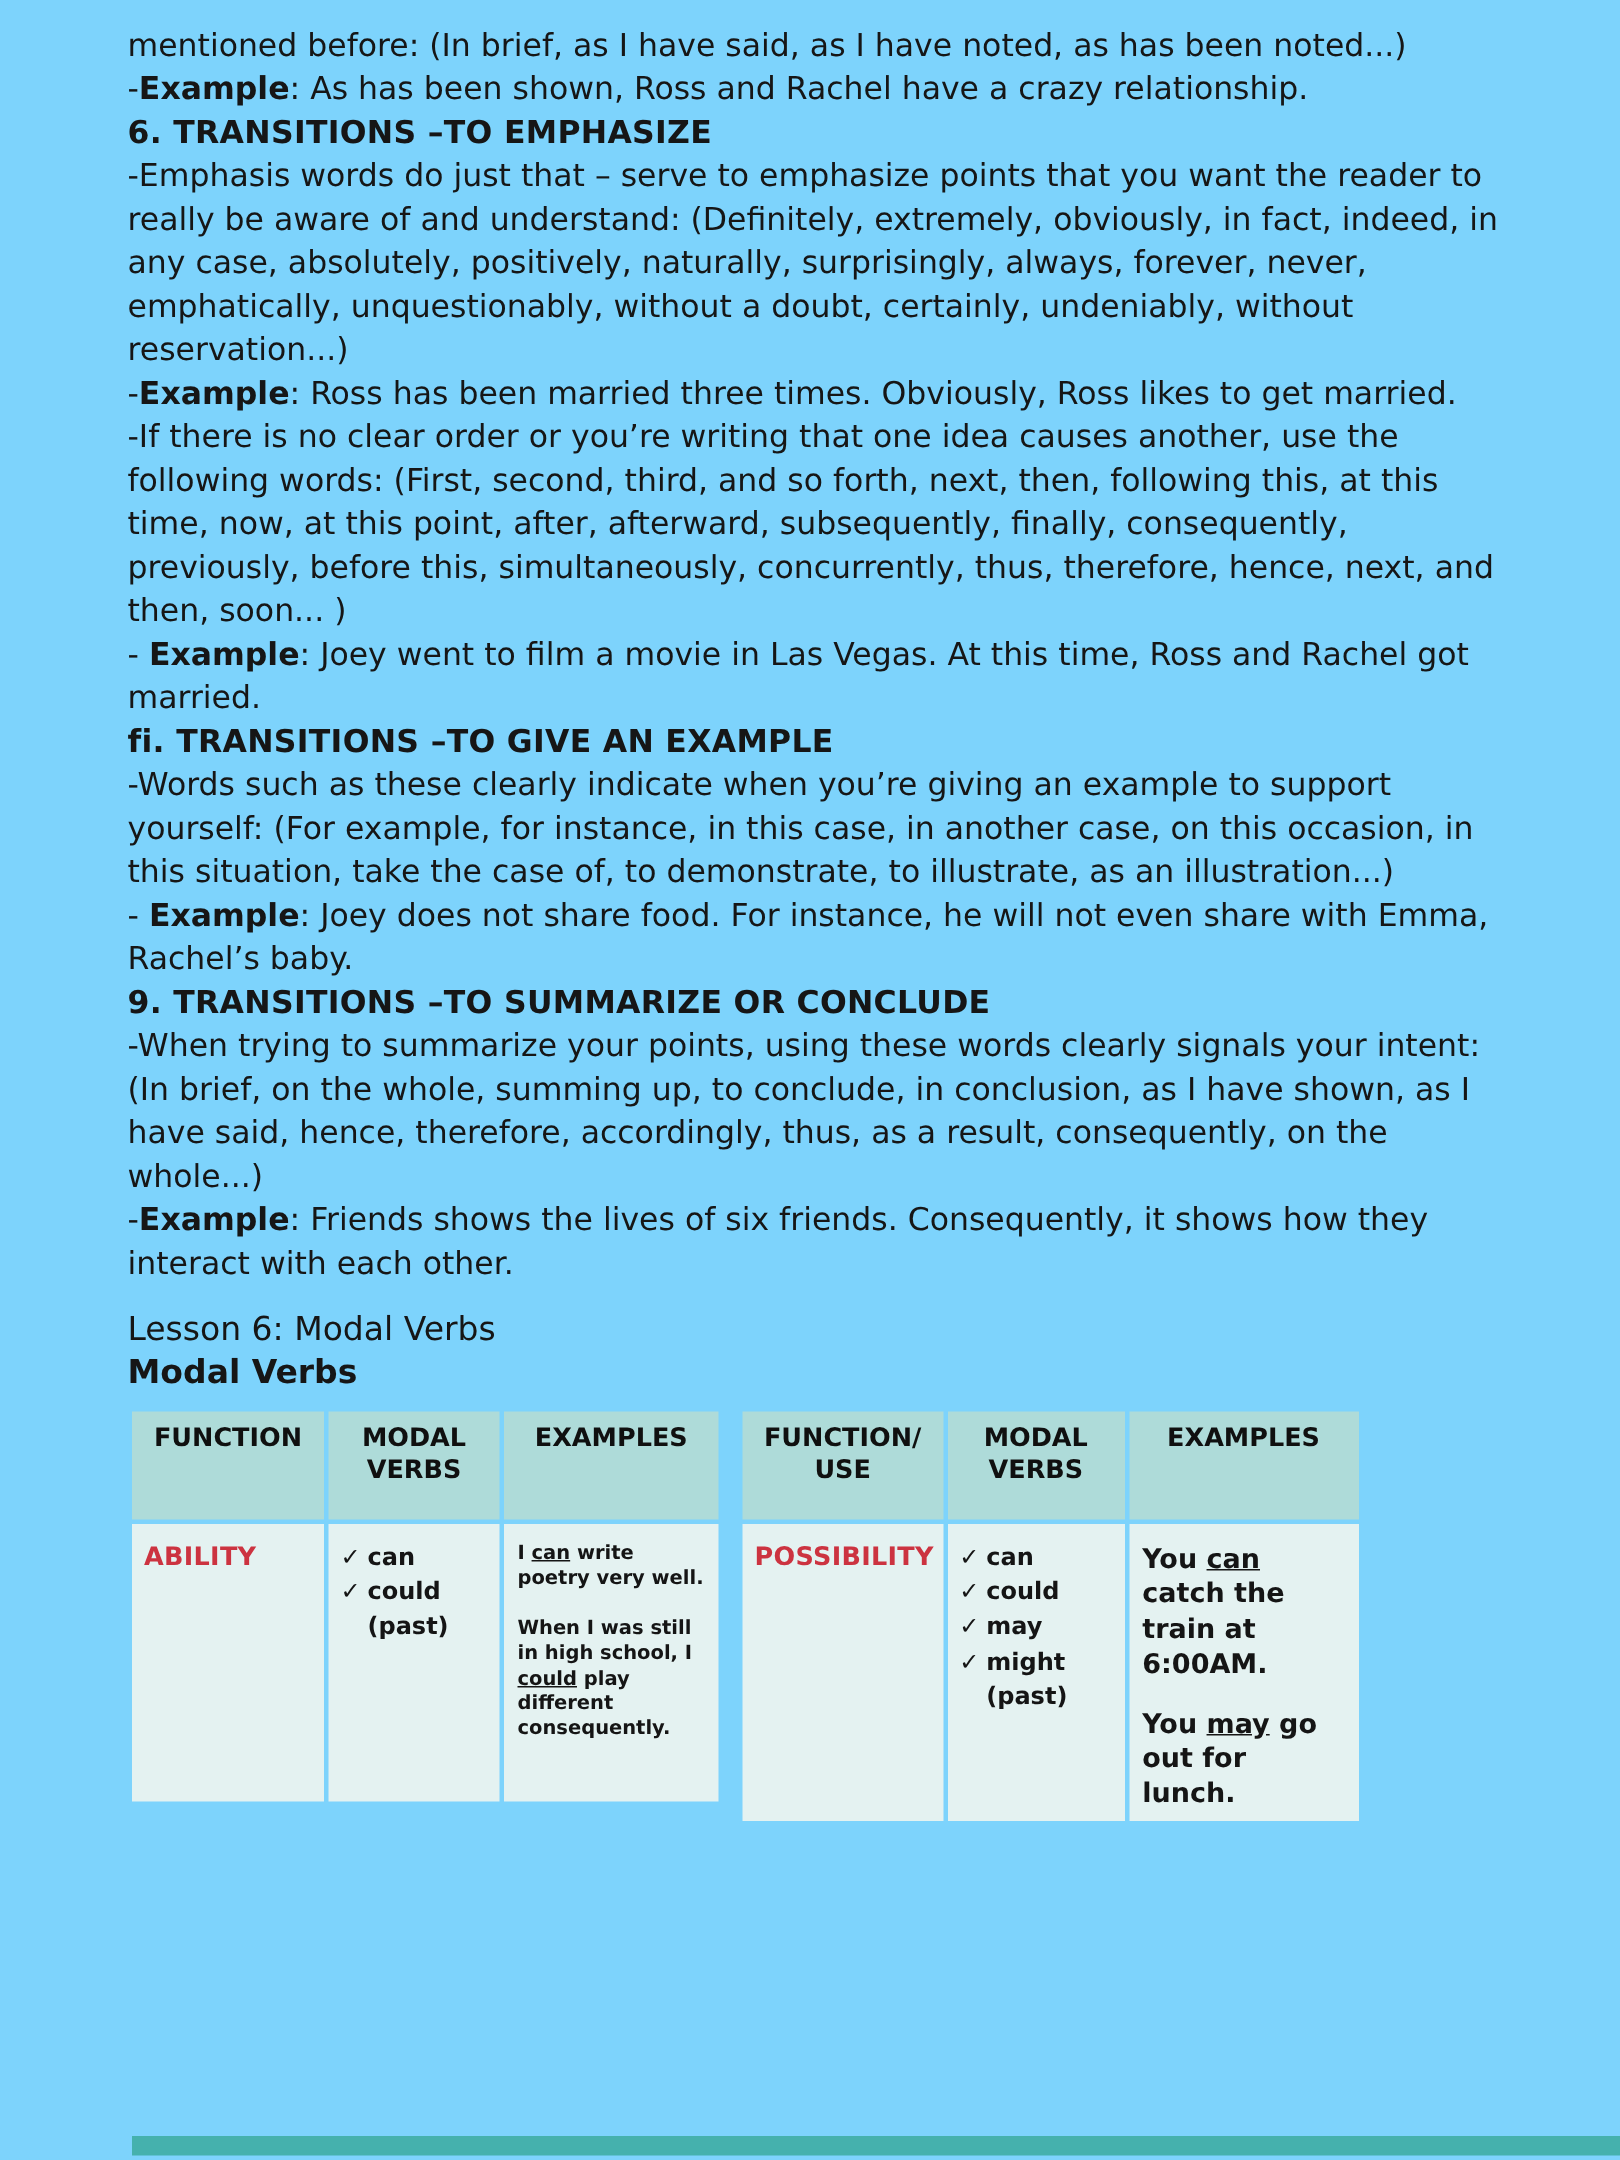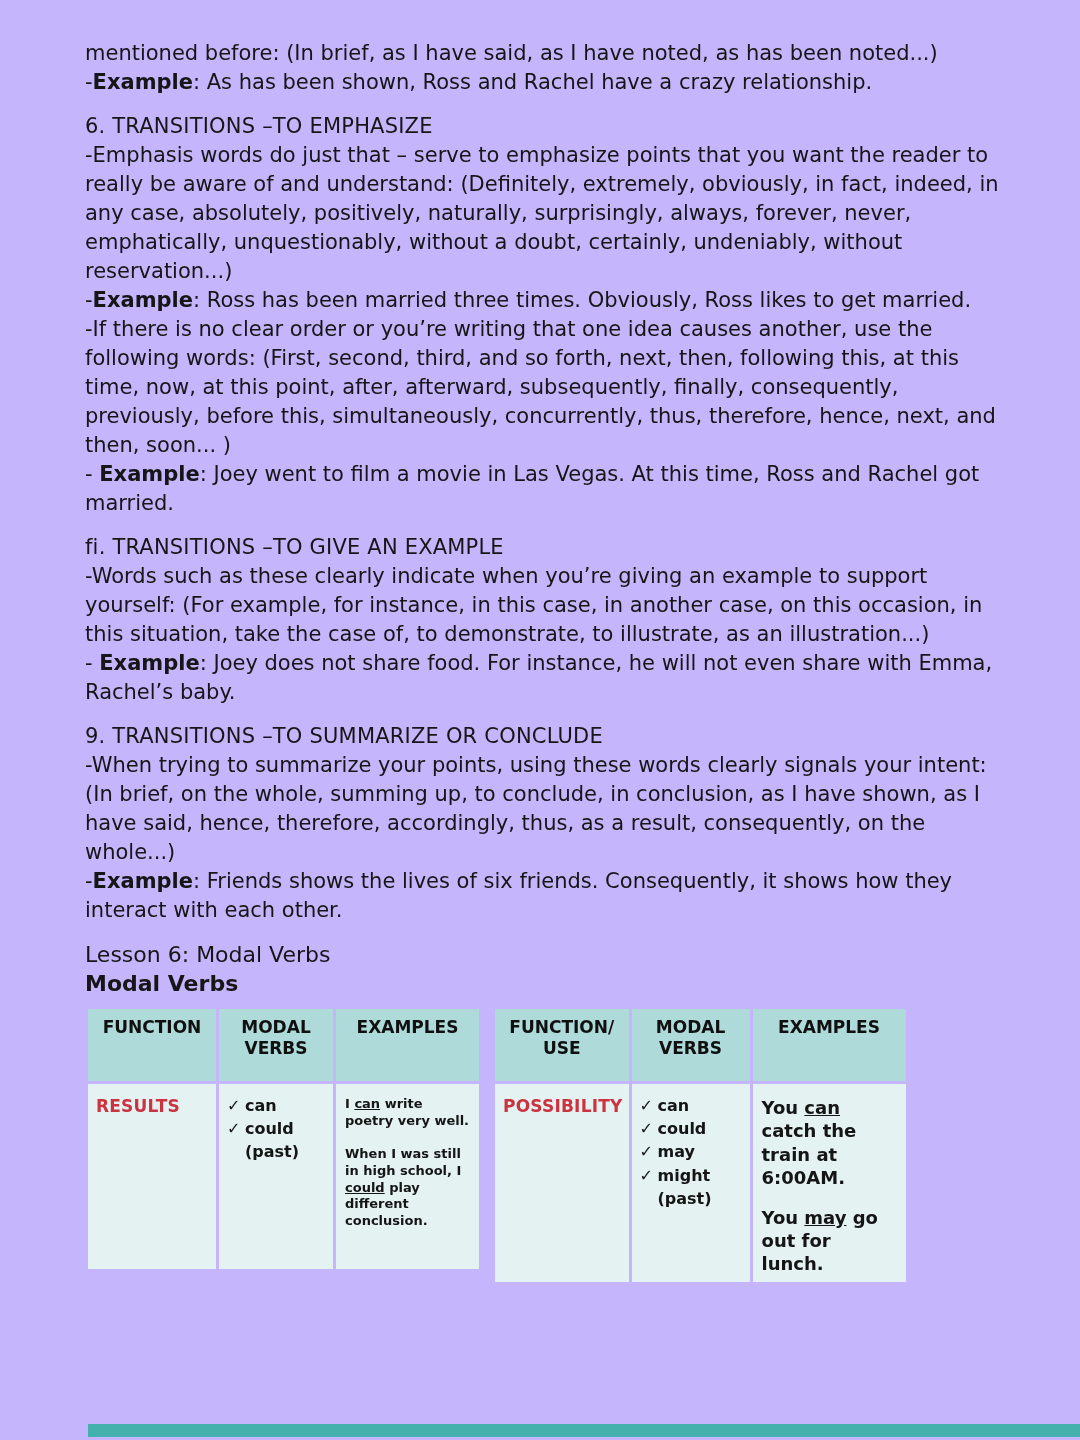--- a/index.html
+++ b/index.html
@@ -2,27 +2,27 @@
 <html style="--table-header-bg: #aedbd9; --table-body-bg: #e4f2f1; --accent-red: #cc3340; --bottom-bar: #45b1ad;"><head>
 <meta charset="utf-8">
 <style>
   * { margin:0; padding:0; box-sizing:border-box; }
   html,body { background:#e9e9e6; }
   body { font-family:"DejaVu Sans", sans-serif; }
   .page {
     position:relative;
     width:1080px; height:1440px;
     margin:0 auto;
-    background:#c4b5fd;
+    background:#7dd3fc;
     color:#161616;
     overflow:hidden;
-    padding:39px 78px 0 85px;
+    padding:16px 78px 0 85px;
   }
   p.body { font-size:21px; line-height:29px; white-space:pre-wrap; }
-  .heading { font-size:21px; line-height:29px; font-weight:normal; margin-top:15px; letter-spacing:0.2px; }
+  .heading { font-size:21px; line-height:29px; font-weight:bold; letter-spacing:0.2px; }
   p.spaced { }
   b { font-weight:bold; }
   .lesson-title { font-size:22px; line-height:29px; margin-top:15px; }
   .lesson-sub { font-size:22px; line-height:29px; font-weight:bold; }
 
   .tables { display:flex; gap:10px; margin-top:8px; align-items:flex-start; }
   table.mv { border-collapse:separate; border-spacing:3px; table-layout:fixed; }
   table.mv th {
     background: var(--table-header-bg, #aedbd9);
     font-size:17px; line-height:1.25; font-weight:bold;
@@ -95,38 +95,38 @@
         </colgroup>
       <thead>
         <tr>
           <th>FUNCTION</th>
           <th>MODAL VERBS</th>
           <th>EXAMPLES</th>
         </tr>
       </thead>
       <tbody>
         <tr>
-          <td class="fn">RESULTS</td>
+          <td class="fn">ABILITY</td>
           <td class="verbs">
             <div class="verb">
                 <span class="mark">✓</span>
                 <span>can</span>
               </div>
             <div class="verb">
                 <span class="mark">✓</span>
                 <span>could</span>
               </div>
             <div class="verb">
                 <span class="mark"></span>
                 <span>(past)</span>
               </div>
           </td>
           <td class="ex">
             <p><span>I </span><u>can</u><span> write poetry very well.</span></p>
-            <p><span>When I was still in high school, I </span><u>could</u><span> play different conclusion.</span></p>
+            <p><span>When I was still in high school, I </span><u>could</u><span> play different consequently.</span></p>
           </td>
         </tr>
       </tbody>
     </table>
 
     <table class="mv mv-right">
       <colgroup>
           <col style="width:122px">
           <col style="width:118px">
           <col style="width:153px">

